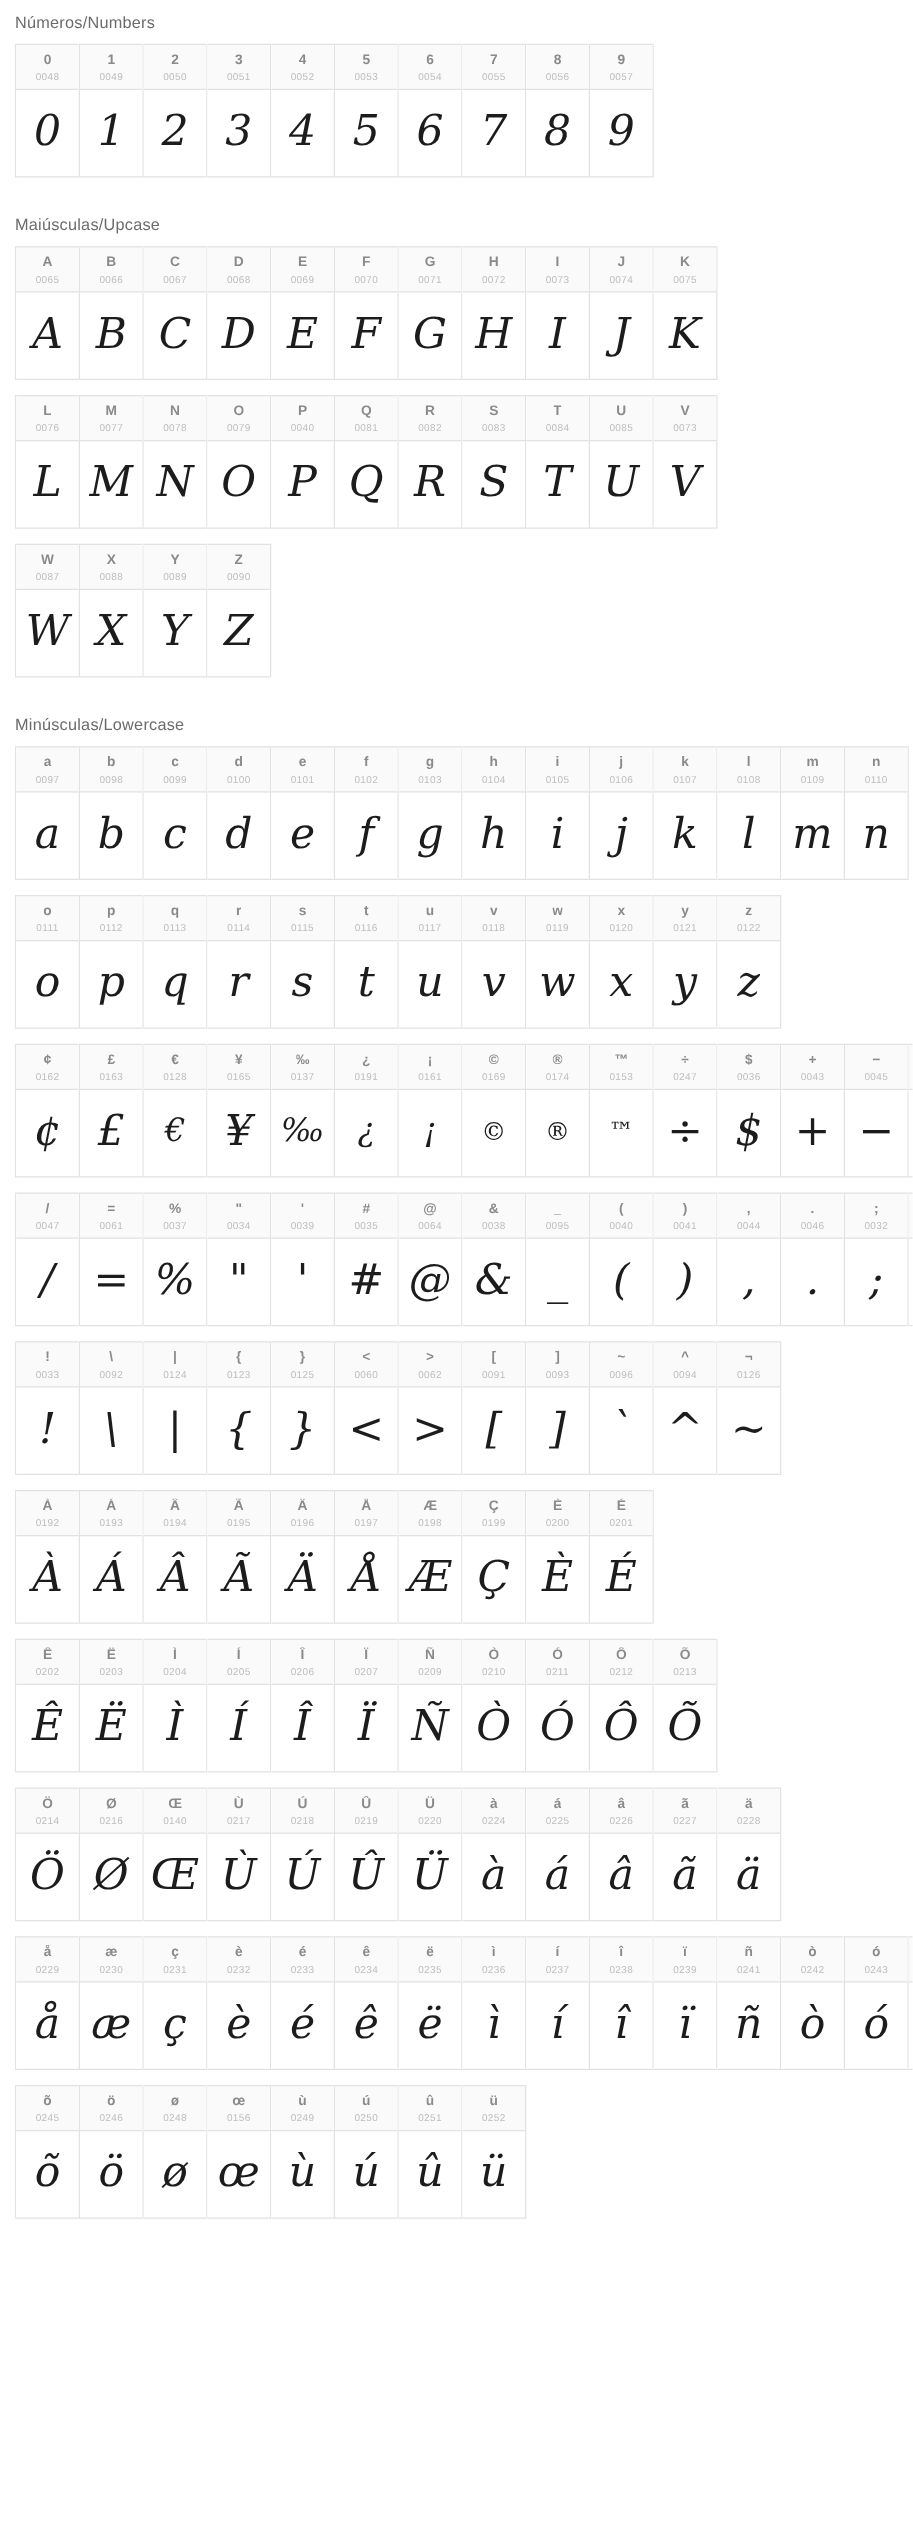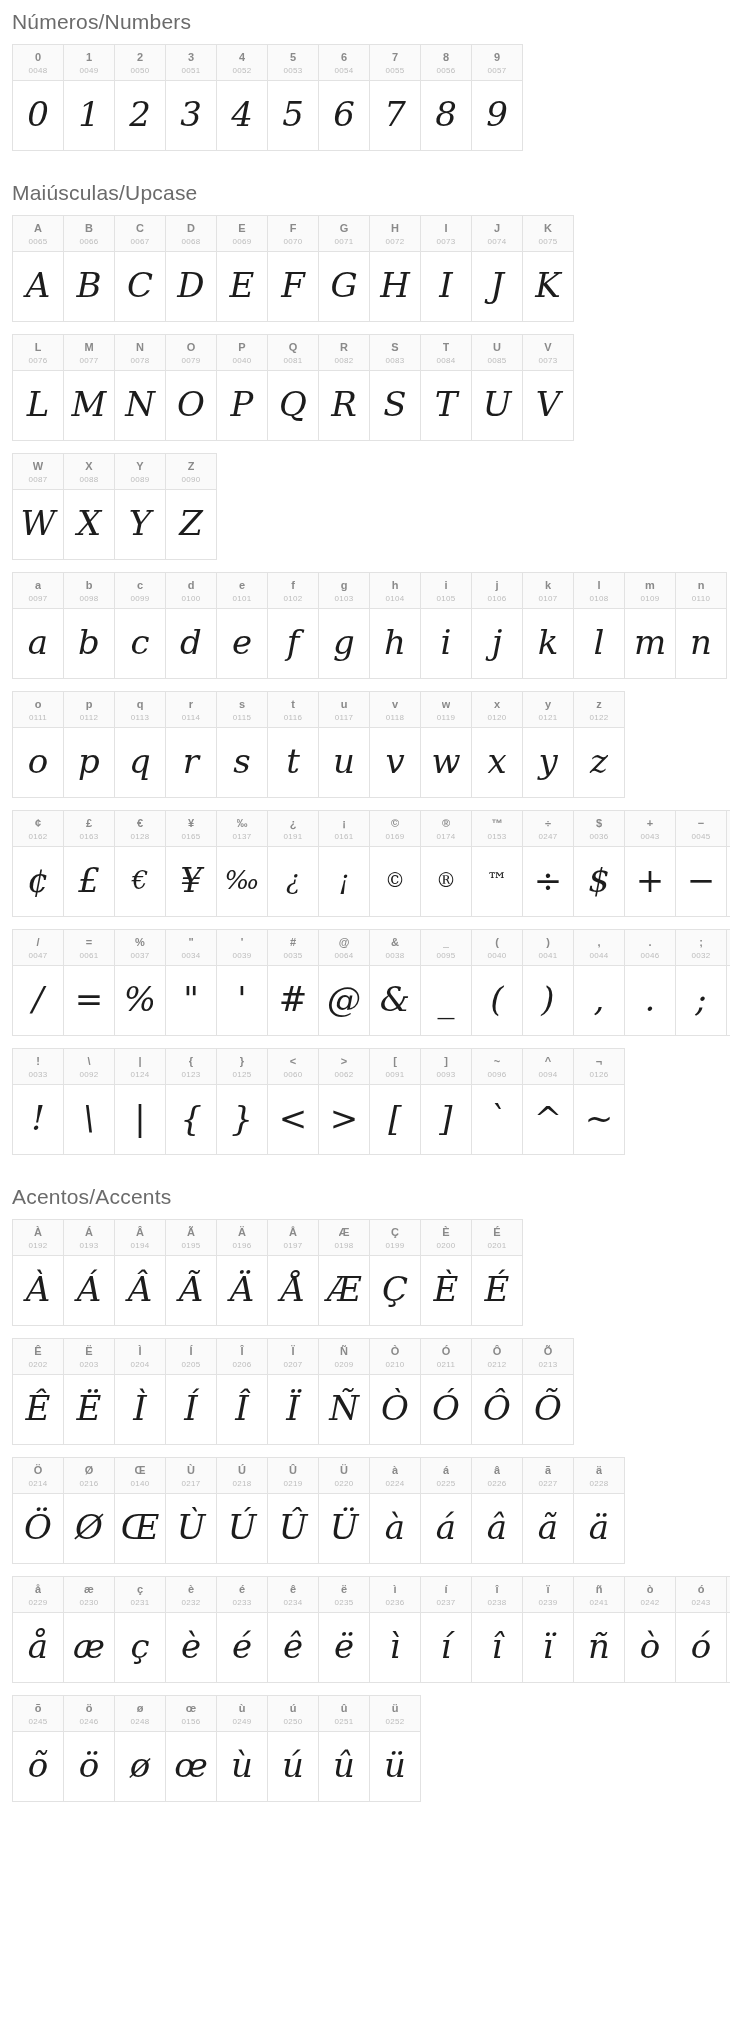--- a/index.html
+++ b/index.html
@@ -12,21 +12,21 @@
   body {
     font-family: "Liberation Sans", sans-serif;
     color: #555;
     padding: 0 0 40px 0;
   }
   .page {
     width: 730px;
     padding: 0 12px;
   }
   .section-title {
-    font-size: 21px;
+    font-size: 13px;
     color: #6b6b6b;
     font-weight: normal;
     margin: 30px 0 10px 0;
     letter-spacing: 0.2px;
   }
   .section-title.first { margin-top: 10px; }
 
   .glyph-rows { display: block; }
 
   .glyph-row {
@@ -352,20 +352,21 @@
           </div>
           <div class="cell">
             <div class="head">
               <div class="char">Z</div>
               <div class="code">0090</div>
             </div>
             <div class="big">Z</div>
           </div>
         </div>
       </div>
+      <div class="section-title">Minúsculas/Lowercase</div>
       <div class="glyph-rows">
         <div class="glyph-row">
           <div class="cell">
             <div class="head">
               <div class="char">a</div>
               <div class="code">0097</div>
             </div>
             <div class="big">a</div>
           </div>
           <div class="cell">
@@ -836,21 +837,20 @@
           </div>
           <div class="cell">
             <div class="head">
               <div class="char">¬</div>
               <div class="code">0126</div>
             </div>
             <div class="big">~</div>
           </div>
         </div>
       </div>
-      <div class="section-title">Acentos/Accents</div>
       <div class="glyph-rows">
         <div class="glyph-row">
           <div class="cell">
             <div class="head">
               <div class="char">À</div>
               <div class="code">0192</div>
             </div>
             <div class="big">À</div>
           </div>
           <div class="cell">

